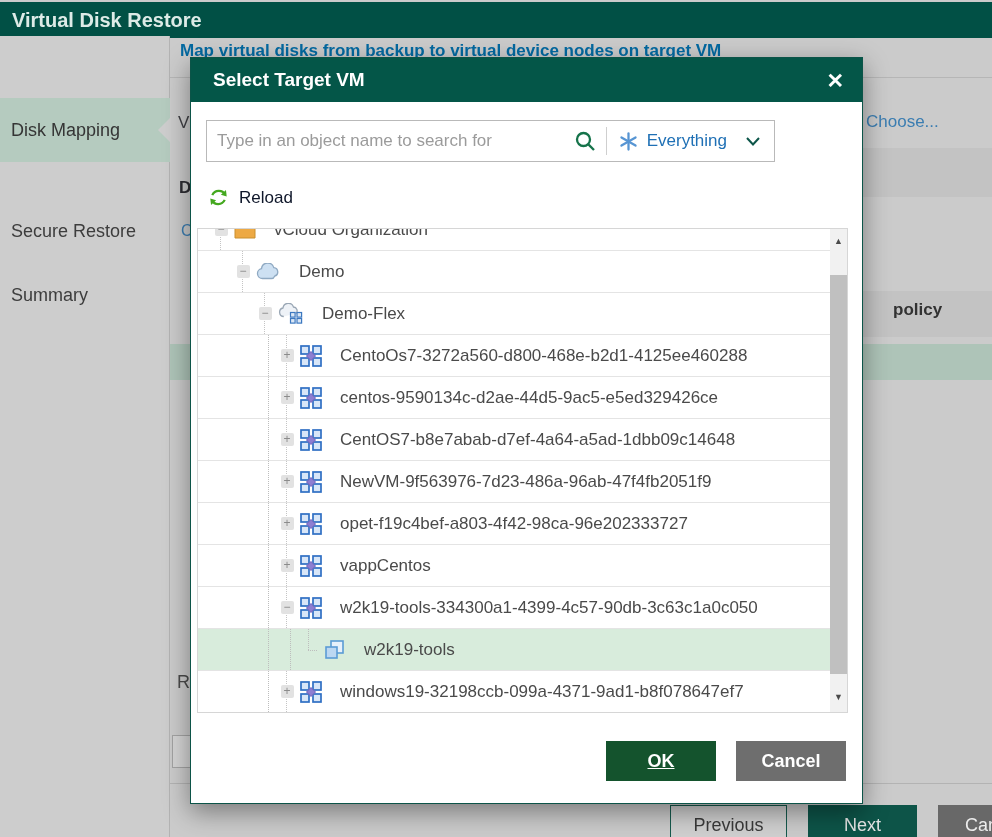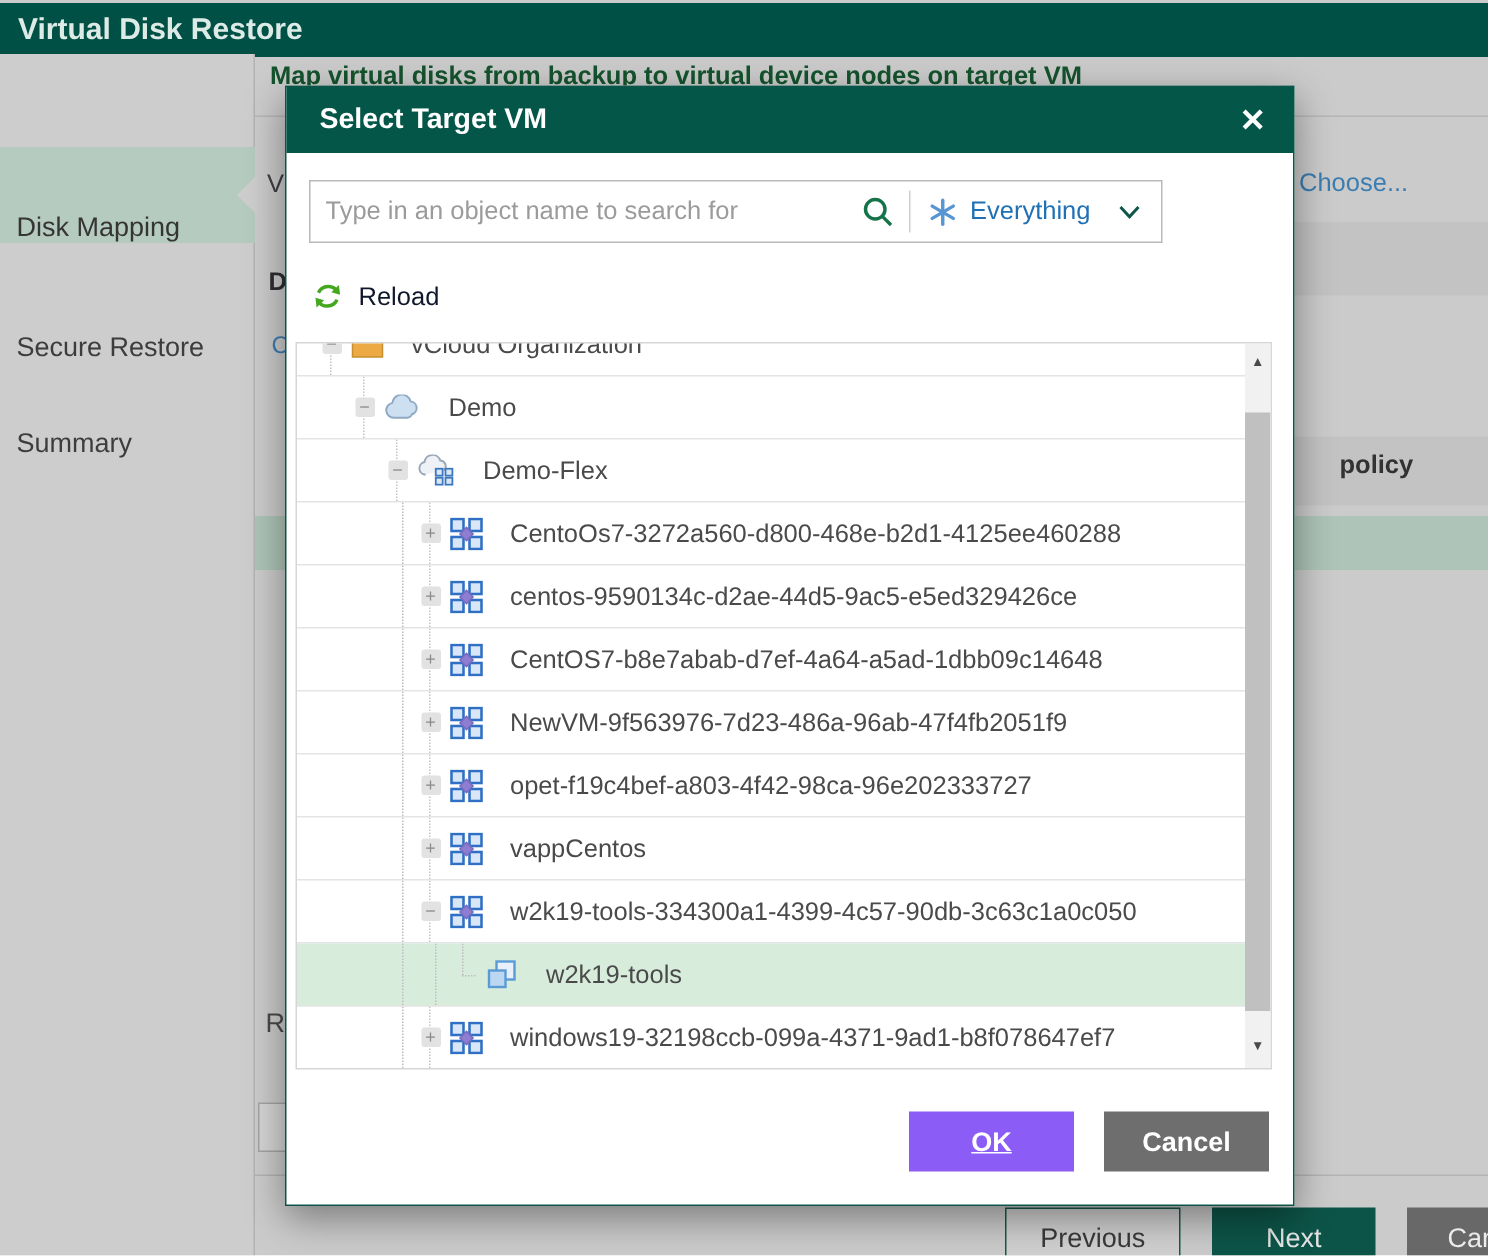--- a/index.html
+++ b/index.html
@@ -18,27 +18,27 @@
   .sidebar {
     position:absolute; left:0; top:36px; width:170px; bottom:0;
     background:#cdcdcd; border-right:1px solid #b3b3b3; box-sizing:border-box;
   }
   .step {
     position:absolute; left:0; width:170px; height:64px;
     display:flex; align-items:center; padding-left:11px; box-sizing:border-box;
     font-size:18px; color:#3d3d3d; cursor:default;
   }
   .step.blue { color:#3c7ca9; }
-  .step.active { background:#b5cbbf; color:#353535;align-items:flex-end; }
+  .step.active { background:#b5cbbf; color:#353535; }
   .step.active::after {
     content:""; position:absolute; right:-1px; top:50%; transform:translateY(-50%);
     border-right:13px solid #cdcdcd; border-top:13px solid transparent; border-bottom:13px solid transparent;
   }
   
-  .bg-heading { position:absolute; left:180px; top:41px; font-size:17px; font-weight:700; color:#14532d; white-space:nowrap; }
+  .bg-heading { position:absolute; left:180px; top:41px; font-size:17px; font-weight:700; color:#0369a1; white-space:nowrap; }
   .bg-line1 { position:absolute; left:170px; right:0; top:77px; border-top:1px solid #b6b6b6; }
   .bg-frag-v { position:absolute; left:178px; top:113px; font-size:17px; color:#3f3f44; }
   .bg-choose { position:absolute; left:866px; top:112px; font-size:17px; color:#3b7db1; cursor:pointer; }
   .bg-band-a { position:absolute; left:300px; right:0; top:148px; height:49px; background:#c3c3c3; }
   .bg-frag-d { position:absolute; left:179px; top:178px; font-size:17px; font-weight:700; color:#2e2e33; }
   .bg-frag-c { position:absolute; left:181px; top:222px; font-size:16px; color:#3b7db1; }
   .bg-band-b { position:absolute; left:300px; right:0; top:291px; height:46px; background:#c3c3c3; }
   .bg-policy { position:absolute; left:893px; top:300px; font-size:17px; font-weight:700; color:#323232; }
   .bg-row-green { position:absolute; left:170px; right:0; top:344px; height:36px; background:#aec4b8; }
   .bg-frag-r { position:absolute; left:177px; top:672px; font-size:18px; color:#4a4a4a; }
@@ -106,21 +106,21 @@
   
   .tree-scroll { position:absolute; right:0; top:0; bottom:0; width:17px; background:#f1f1f1; }
   .scroll-up, .scroll-down { position:absolute; left:0; width:17px; height:20px; font-size:9px; color:#4a4a4a; text-align:center; line-height:20px; cursor:pointer; }
   .scroll-up { top:2px; } .scroll-down { bottom:5px; }
   .scroll-thumb { position:absolute; left:0; top:46px; width:17px; height:399px; background:#c0c0c0; cursor:pointer; }
   
   .dlg-btn {
     position:absolute; top:683px; width:110px; height:40px; border:none; font-family:inherit;
     font-size:18px; font-weight:600; color:#fff; display:flex; align-items:center; justify-content:center; cursor:pointer;
   }
-  .dlg-ok { left:415px; background:#8b5cf6;text-decoration:underline; }
+  .dlg-ok { left:415px; background:#14532d;text-decoration:underline; }
   .dlg-cancel { left:545px; background:#6e6e6e; }
 </style>
 </head>
 <body>
 
 <div class="screen">
 
   <div class="titlebar">
     <span>Virtual Disk Restore</span>
   </div>

